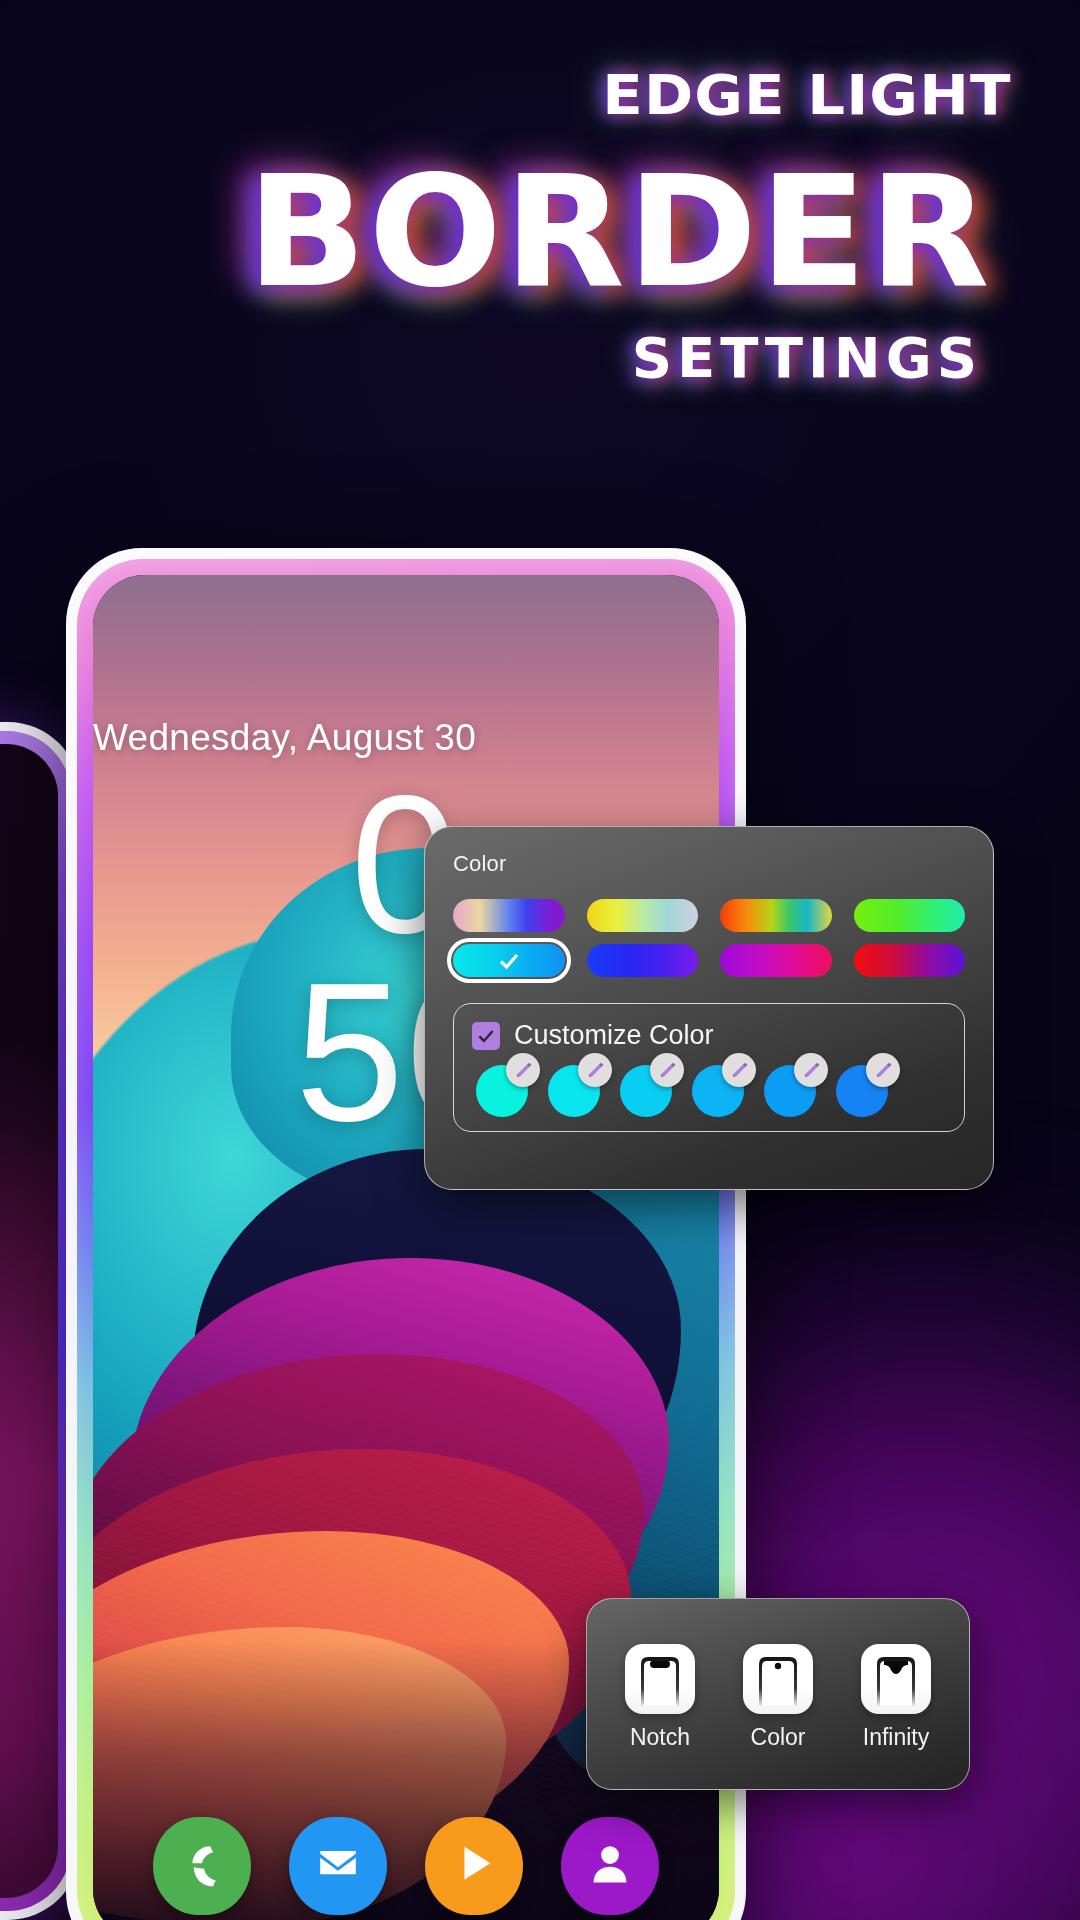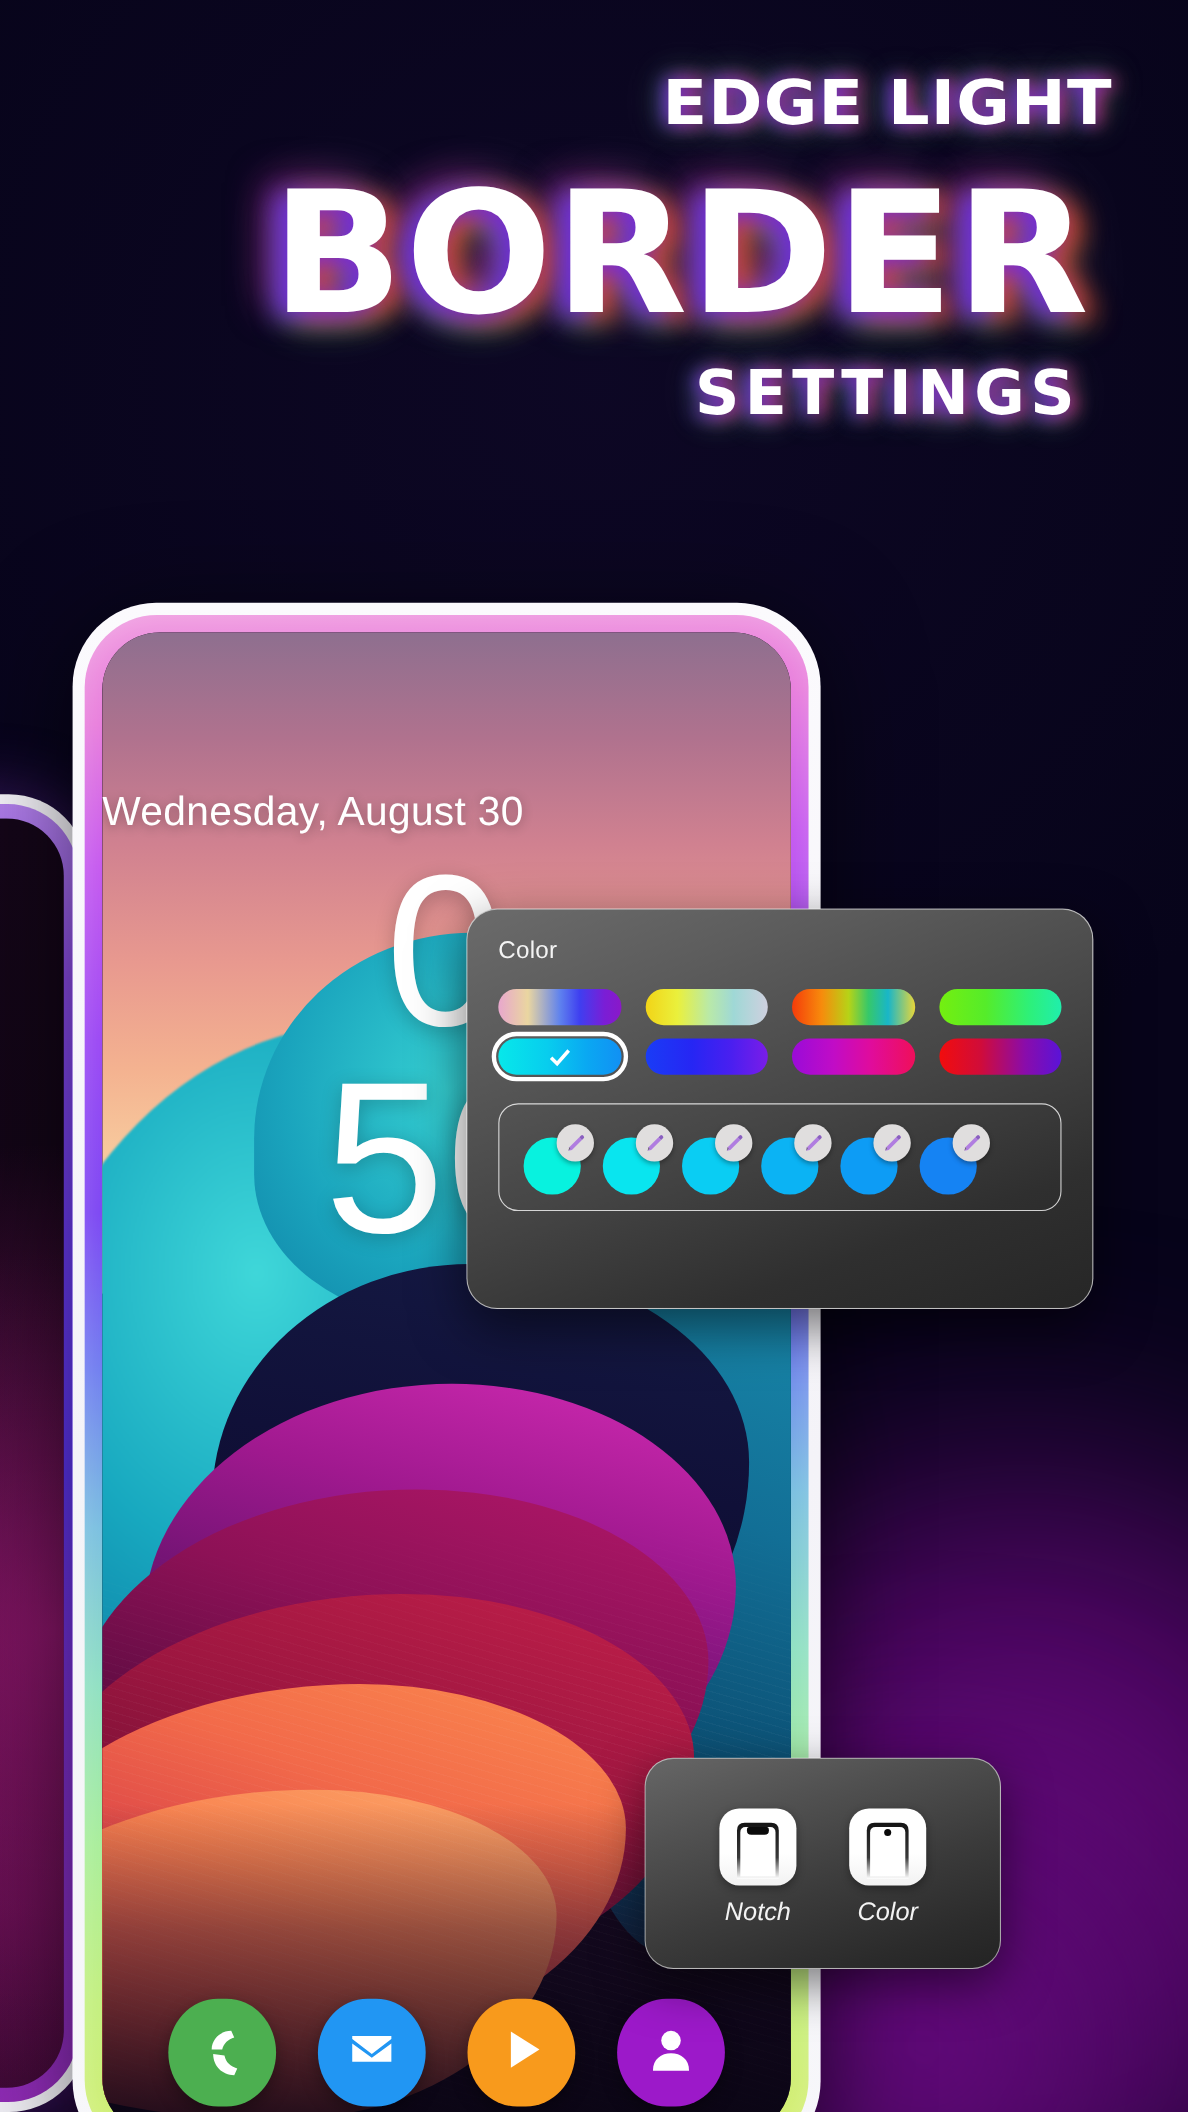--- a/index.html
+++ b/index.html
@@ -235,28 +235,27 @@
   .dotwrap .pen{
     position:absolute; right:-12px; top:-12px;
     width:34px; height:34px; border-radius:50%;
     background:#e0dede; display:flex; align-items:center; justify-content:center;
     box-shadow:0 2px 5px rgba(0,0,0,.35);
   }
   .dotwrap .pen svg{ width:19px; height:19px; }
 
   
   #notchPanel{
-    position:absolute; left:586px; top:1598px; width:324px; height:192px;
+    position:absolute; left:586px; top:1598px; width:384px; height:192px;
     z-index:9; border-radius:26px;
     background:linear-gradient(162deg,#666 0%,#525252 26%,#3b3b3b 58%,#2b2b2b 84%,#232323 100%);
     border:1.5px solid rgba(255,255,255,.55);
     box-shadow:0 14px 44px rgba(0,0,0,.5);
     display:flex; align-items:center; justify-content:center; gap:30px;
     padding-top:6px;
-    font-style:italic;
   }
   .np-item{ width:88px; text-align:center; }
   .np-ico{
     width:70px; height:70px; margin:0 auto; border-radius:18px;
     background:linear-gradient(180deg,#fff 0%,#fff 58%,#f2f2f2 100%);
     display:flex; align-items:flex-start; justify-content:center;
     box-shadow:0 3px 8px rgba(0,0,0,.3);
     position:relative; overflow:hidden;
   }
   .np-ico svg{ width:70px; height:70px; }
@@ -352,20 +351,28 @@
         <span class="chk"><svg viewBox="0 0 24 24">
             <polyline points="4,12.5 9.5,18 20,6"></polyline>
           </svg></span>
       </div>
       <div class="sw" style="background: linear-gradient(90deg, rgb(26, 60, 246) 0%, rgb(38, 38, 244) 38%, rgb(74, 31, 240) 70%, rgb(122, 29, 232) 100%);"></div>
       <div class="sw" style="background: linear-gradient(90deg, rgb(154, 11, 216) 0%, rgb(193, 12, 198) 34%, rgb(224, 12, 156) 64%, rgb(239, 15, 90) 100%);"></div>
       <div class="sw" style="background: linear-gradient(90deg, rgb(242, 13, 13) 0%, rgb(208, 12, 58) 34%, rgb(138, 12, 170) 70%, rgb(90, 19, 216) 100%);"></div>
     </div>
 
   <div class="cust-box">
+    <div class="cust-head">
+      <div class="cust-cb">
+        <svg viewBox="0 0 24 24">
+          <polyline points="4,12.5 9.5,18 20,6"></polyline>
+        </svg>
+      </div>
+      <div class="cust-label">Customize Color</div>
+    </div>
     <div class="dots" id="dotRow">
         <div class="dotwrap">
           <div class="dot" style="background:#08f2df"></div>
           <div class="pen">
             <svg viewBox="0 0 24 24">
               <path d="M3.5 20.5 l1 -4 L16 5 l3 3 L7.5 19.5 z" fill="#b07de0"></path>
               <path d="M16 5 l2 -2 q1.2 -1.2 2.4 0 l0.6 0.6 q1.2 1.2 0 2.4 L19 8 z" fill="#8a5fc0"></path>
               <path d="M3.5 20.5 l1 -4 l1.2 1.2 z" fill="#6e6e6e"></path>
             </svg>
           </div>
@@ -455,13 +462,30 @@
           </linearGradient>
         </defs>
         <path d="M16 20 q0 -7 7 -7 h24 q7 0 7 7 v44 h-38 z" fill="url(#fade2)"></path>
         <path d="M19 22 q0 -5 5 -5 h22 q5 0 5 5 v40 h-32 z" fill="#fff"></path>
         <circle cx="35" cy="22" r="3.2" fill="#0a0a0a"></circle>
       </svg>
     </div>
     <div class="np-txt">Color</div>
   </div>
 
+  <div class="np-item">
+    <div class="np-ico">
+      <svg viewBox="0 0 70 70">
+        <defs>
+          <linearGradient id="fade3" x1="0" y1="0" x2="0" y2="1">
+            <stop offset="0%" stop-color="#141414"></stop>
+              <stop offset="62%" stop-color="#3a3a3a"></stop>
+            <stop offset="100%" stop-color="#ffffff"></stop>
+          </linearGradient>
+        </defs>
+        <path d="M16 20 q0 -7 7 -7 h24 q7 0 7 7 v44 h-38 z" fill="url(#fade3)"></path>
+        <path d="M19 22 q0 -5 5 -5 h22 q5 0 5 5 v40 h-32 z" fill="#fff"></path>
+        <path d="M23 17 h24 v4 q-5 0 -7 5 q-2 4 -5 4 q-3 0 -5 -4 q-2 -5 -7 -5 z" fill="#0a0a0a"></path>
+      </svg>
+    </div>
+    <div class="np-txt">Infinity</div>
+  </div>
 </div>
 
 </body></html>

